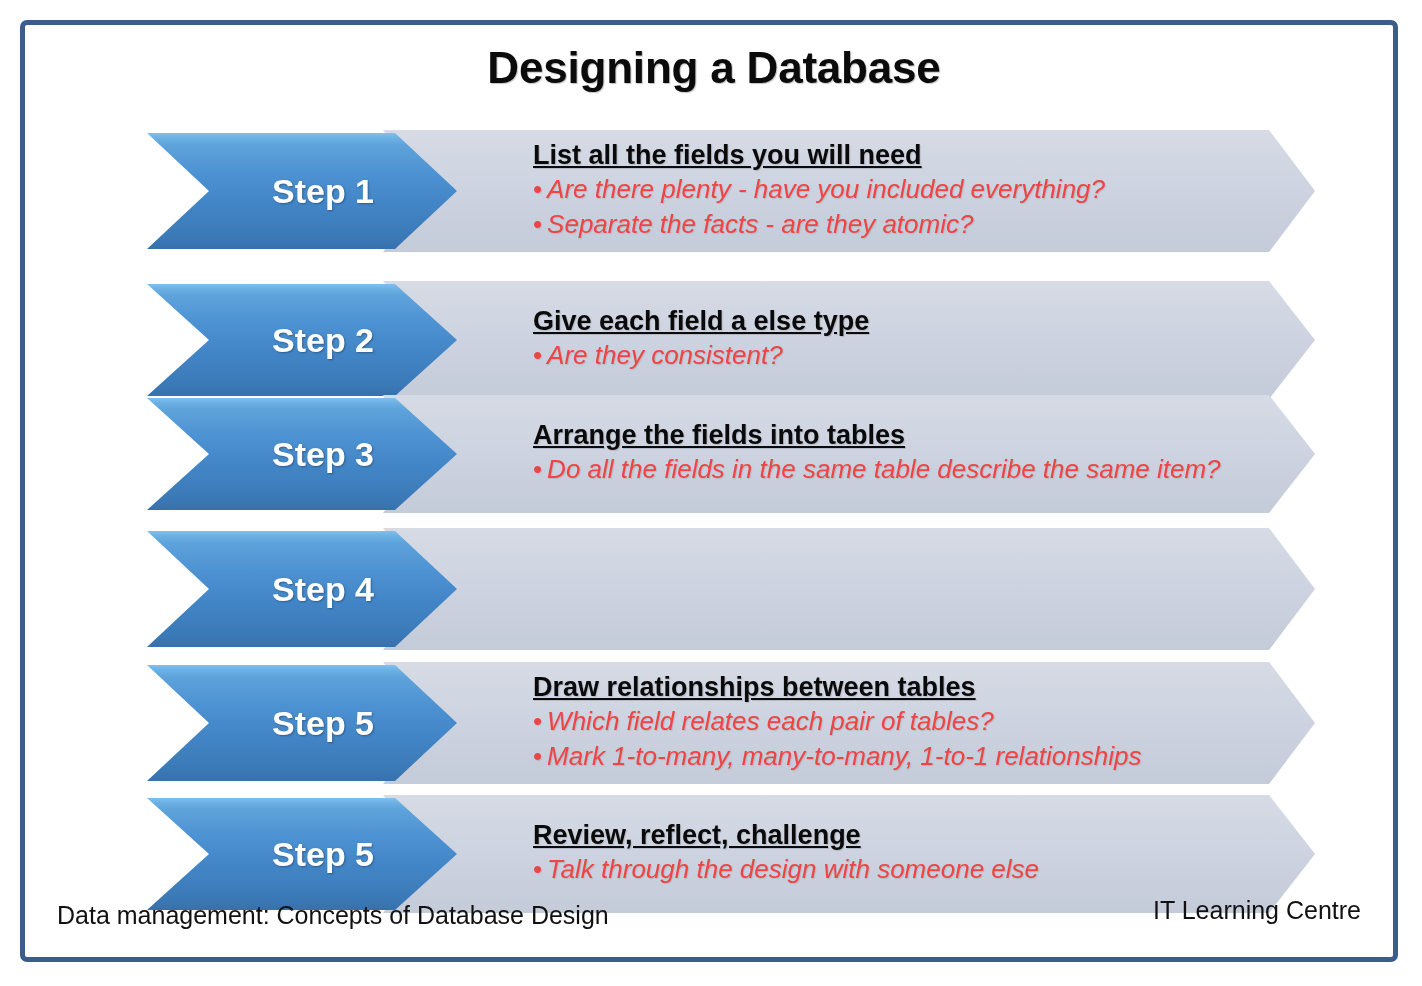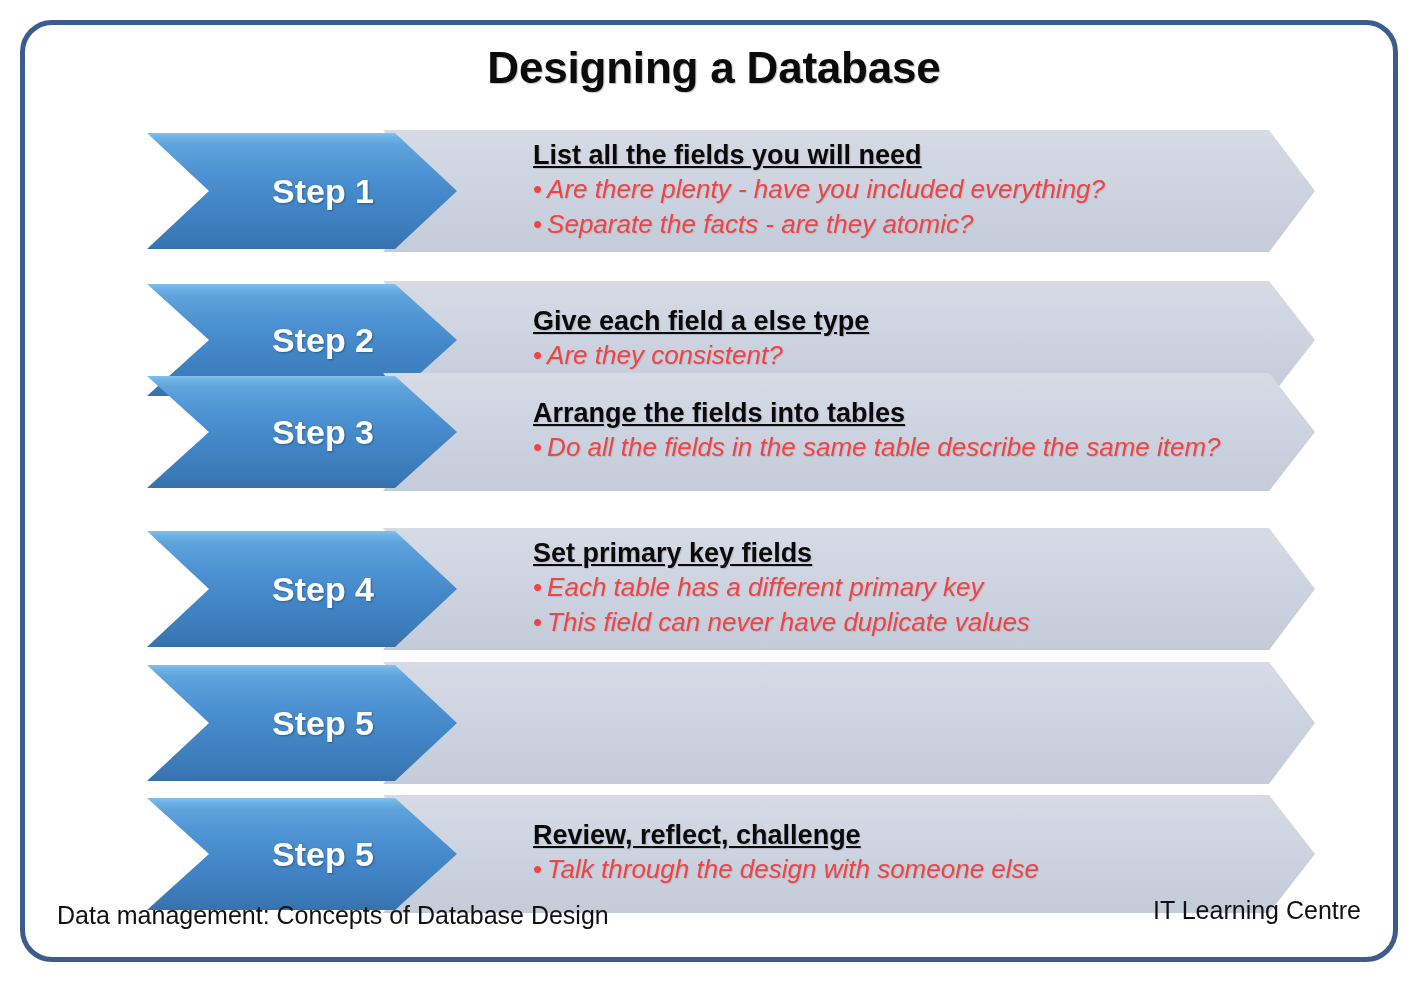--- a/index.html
+++ b/index.html
@@ -16,21 +16,21 @@
 
   
   #slide-frame {
     position: absolute;
     left: 20px;
     top: 20px;
     width: 1378px;
     height: 942px;
     box-sizing: border-box;
     border: 5px solid #3c5d8c;
-    border-radius: 32px;
+    border-radius: 7px;
     background: #ffffff;
   }
 
   
   #slide-title {
     position: absolute;
     left: 0;
     top: 18px;
     width: 1378px;
     text-align: center;
@@ -185,51 +185,51 @@
         <div class="chev">
           <div class="chev-inner">
             <div class="chev-label">Step 2</div>
           </div>
         </div>
         <div class="banner-text">
           <div class="step-heading">Give each field a else type</div>
           <div class="step-bullet"><span class="dot">•</span><span>Are they consistent?</span></div>
         </div>
       </div>
-      <div class="step-row" style="top: 348px; height: 118px;">
+      <div class="step-row" style="top: 370px; height: 118px;">
         <div class="banner"></div>
         <div class="chev">
           <div class="chev-inner">
             <div class="chev-label">Step 3</div>
           </div>
         </div>
         <div class="banner-text">
           <div class="step-heading">Arrange the fields into tables</div>
           <div class="step-bullet"><span class="dot">•</span><span>Do all the fields in the same table describe the same item?</span></div>
         </div>
       </div>
       <div class="step-row" style="top: 503px; height: 122px;">
         <div class="banner"></div>
         <div class="chev">
           <div class="chev-inner">
             <div class="chev-label">Step 4</div>
           </div>
         </div>
-        <div class="banner-text">
-          <div class="step-heading">Set primary key fields</div>
-          <div class="step-bullet"><span class="dot">•</span><span>Each table has a different primary key</span></div>
-          <div class="step-bullet"><span class="dot">•</span><span>This field can never have duplicate values</span></div>
-        </div>
       </div>
       <div class="step-row" style="top: 637px; height: 122px;">
         <div class="banner"></div>
         <div class="chev">
           <div class="chev-inner">
             <div class="chev-label">Step 5</div>
           </div>
+        </div>
+        <div class="banner-text">
+          <div class="step-heading">Draw relationships between tables</div>
+          <div class="step-bullet"><span class="dot">•</span><span>Which field relates each pair of tables?</span></div>
+          <div class="step-bullet"><span class="dot">•</span><span>Mark 1-to-many, many-to-many, 1-to-1 relationships</span></div>
         </div>
       </div>
       <div class="step-row" style="top: 770px; height: 118px;">
         <div class="banner"></div>
         <div class="chev">
           <div class="chev-inner">
             <div class="chev-label">Step 5</div>
           </div>
         </div>
         <div class="banner-text">

